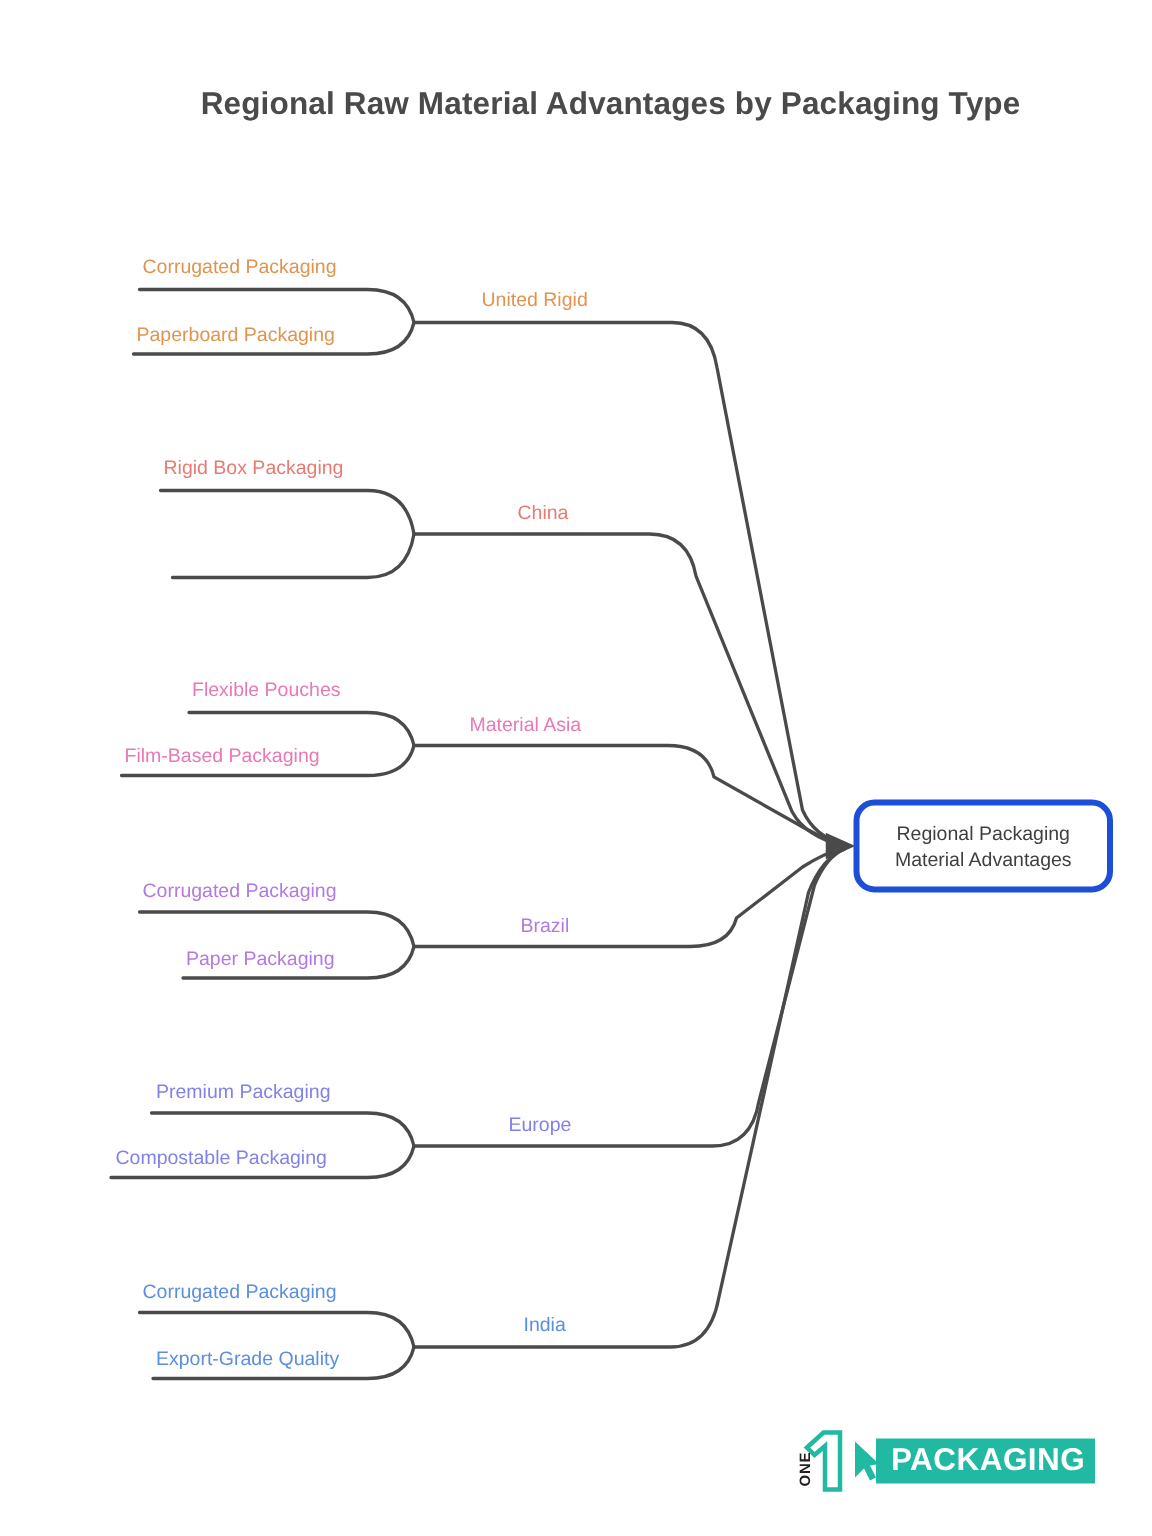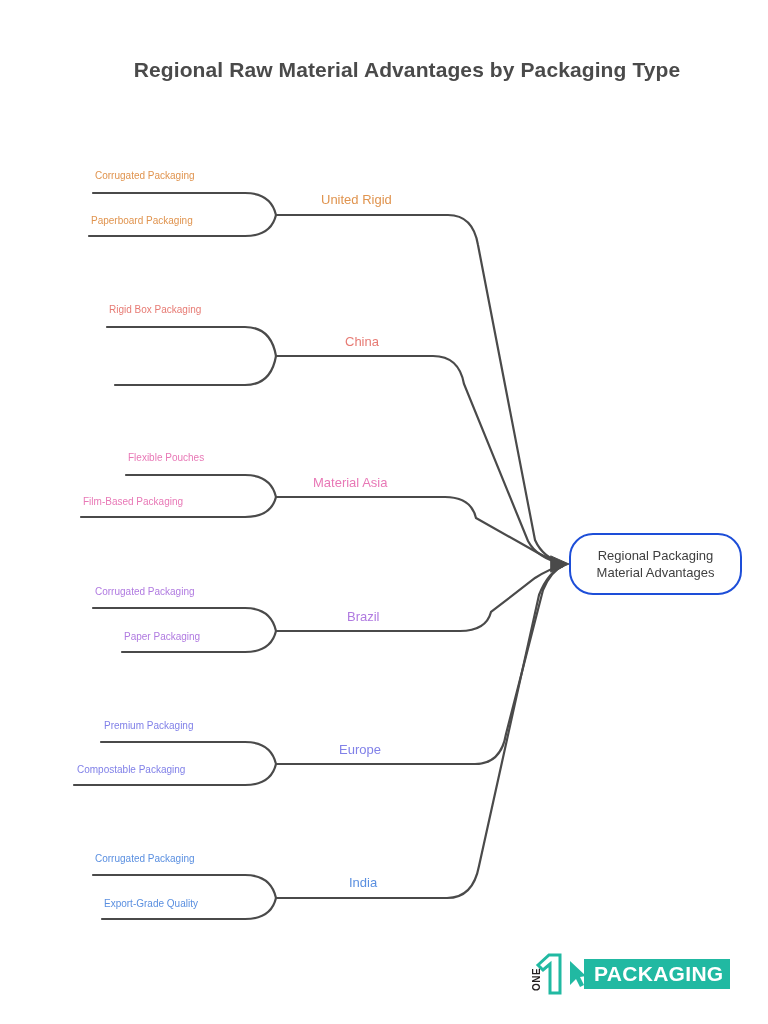--- a/index.html
+++ b/index.html
@@ -36,32 +36,32 @@
   svg.wires {
     position: absolute;
     left: 0;
     top: 0;
     width: 768px;
     height: 1024px;
     pointer-events: none;
   }
   .leaf-label, .branch-label {
     position: absolute;
-    font-size: 10px;
+    font-size: 13px;
     white-space: pre-line;
     line-height: 1.28;
   }
   .branch-label {
     font-size: 13px;
   }
   .center-node {
     position: absolute;
     box-sizing: border-box;
-    border: 2px solid #1d4ed8;
-    border-radius: 24px;
+    border: 4px solid #1d4ed8;
+    border-radius: 14px;
     background: #ffffff;
     display: flex;
     align-items: center;
     justify-content: center;
     text-align: center;
     font-size: 13px;
     line-height: 1.32;
     color: #3f3f3f;
     white-space: pre-line;
   }

